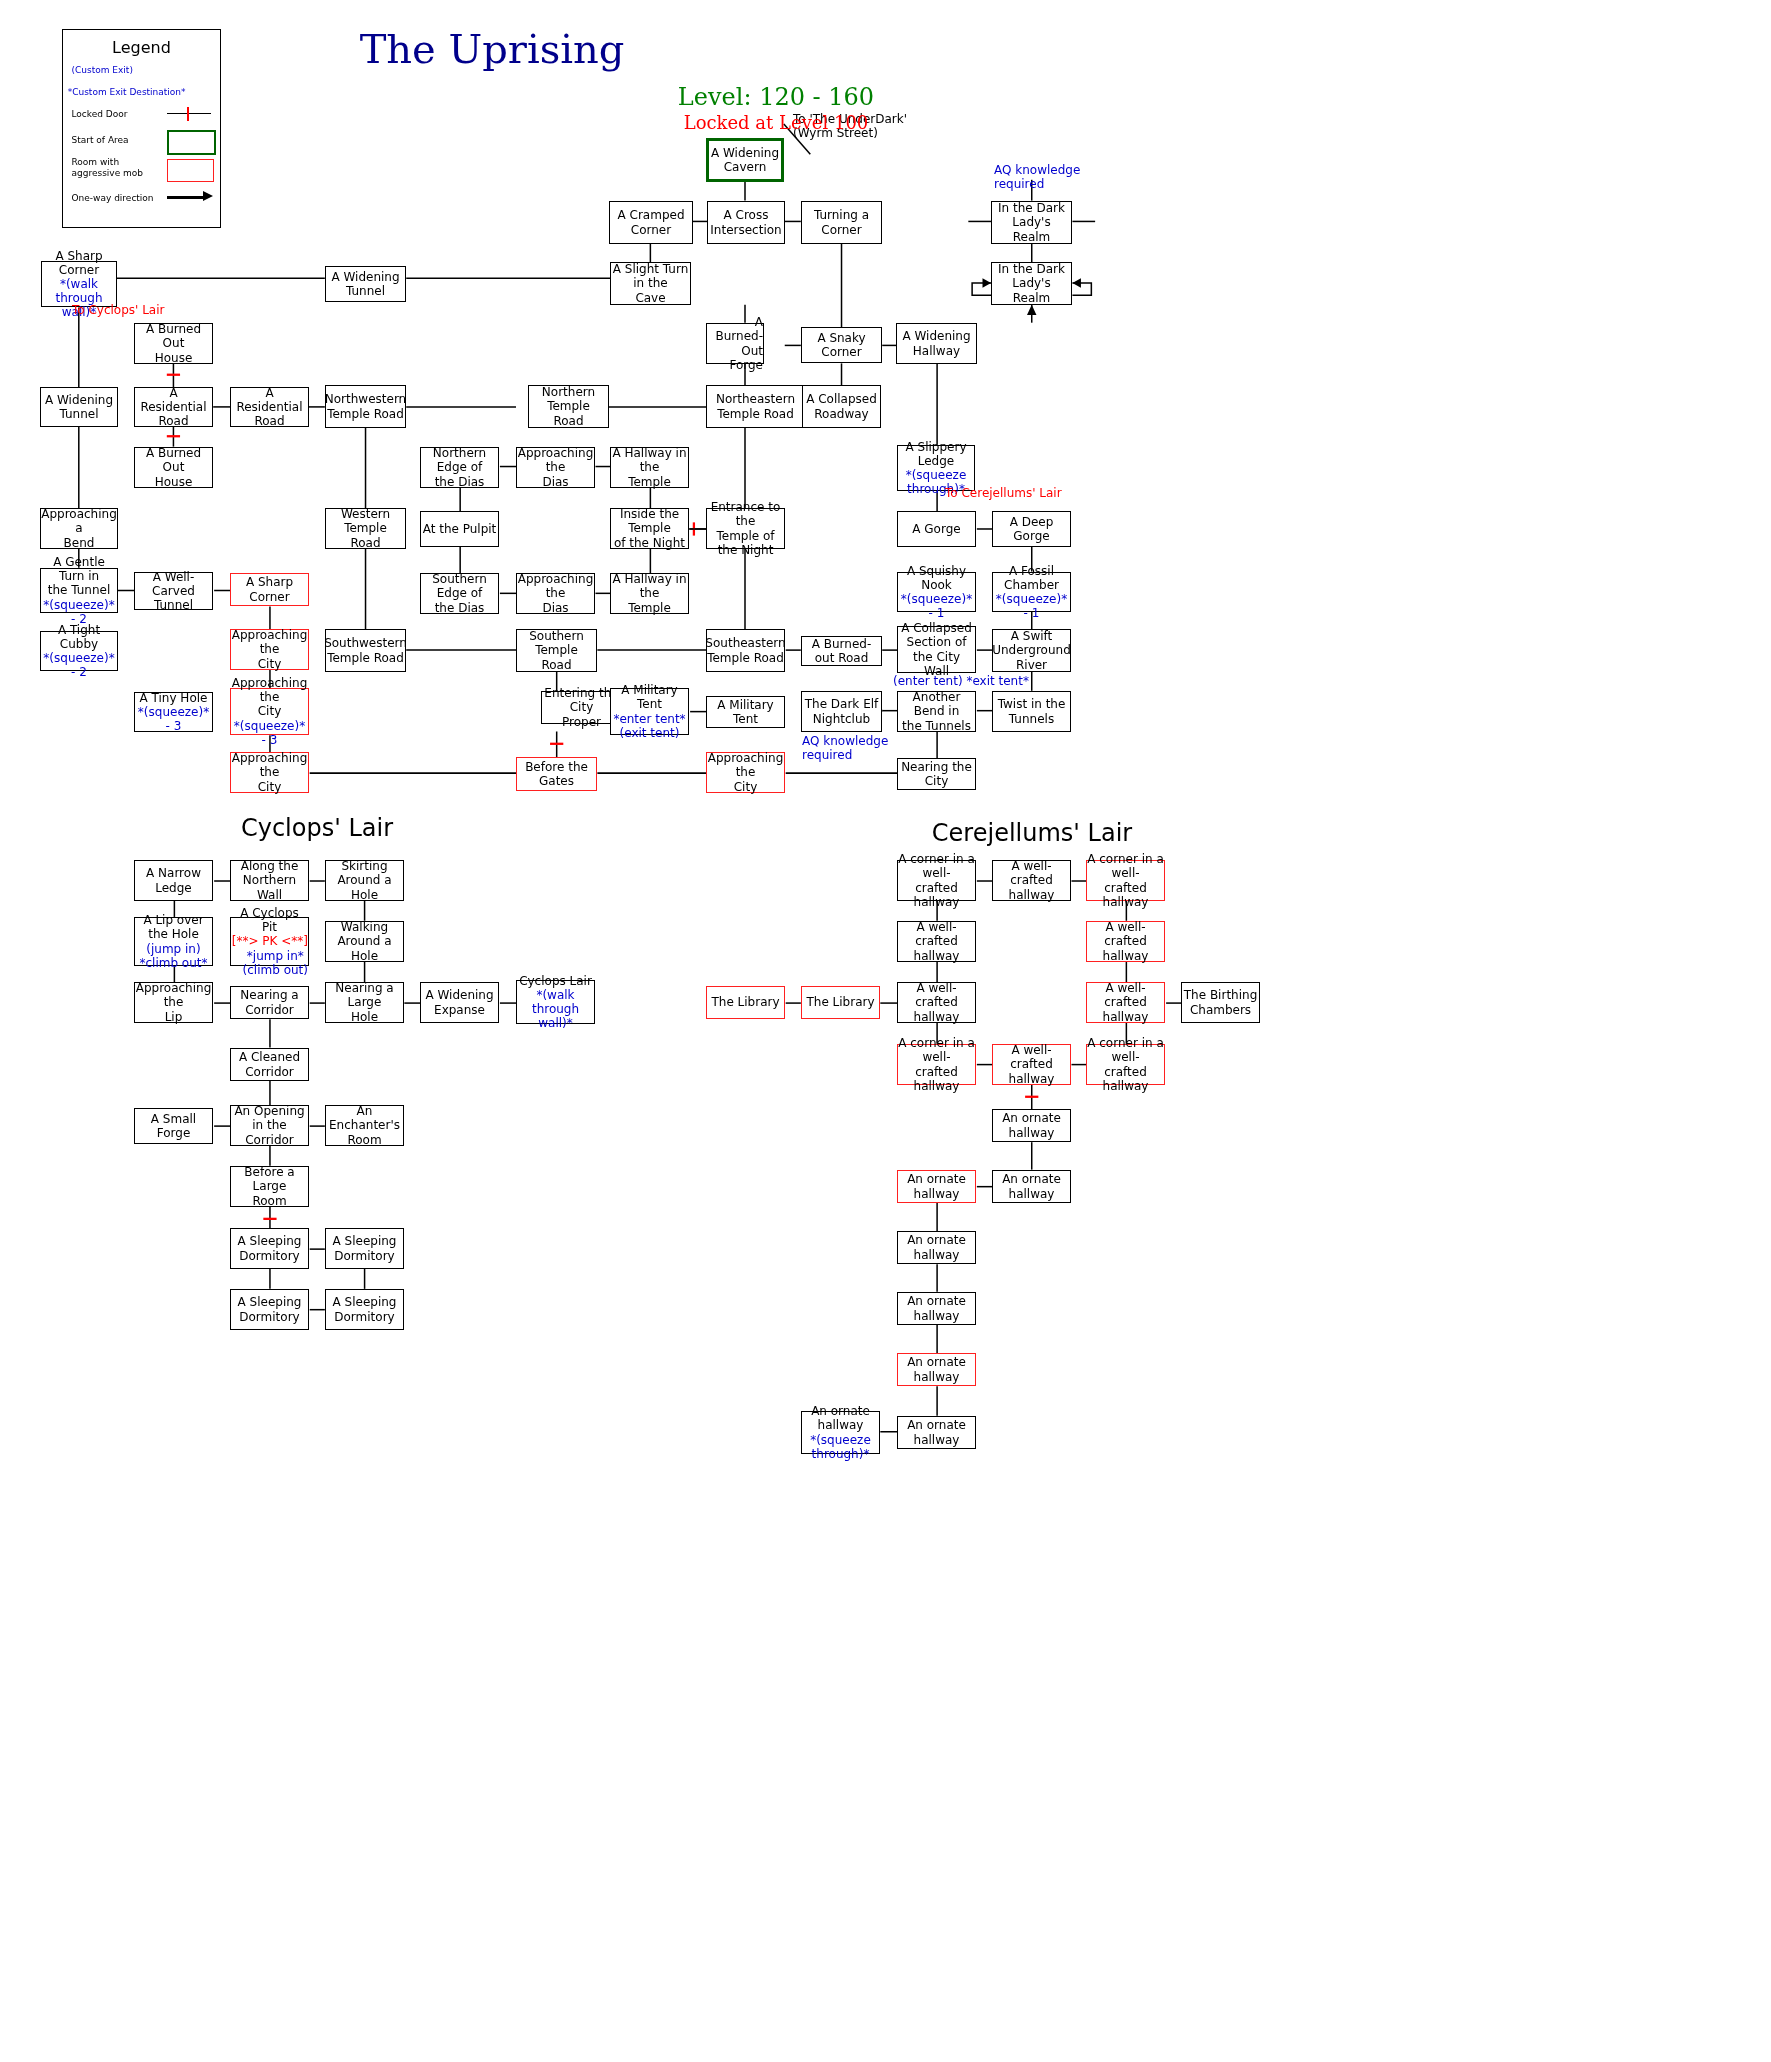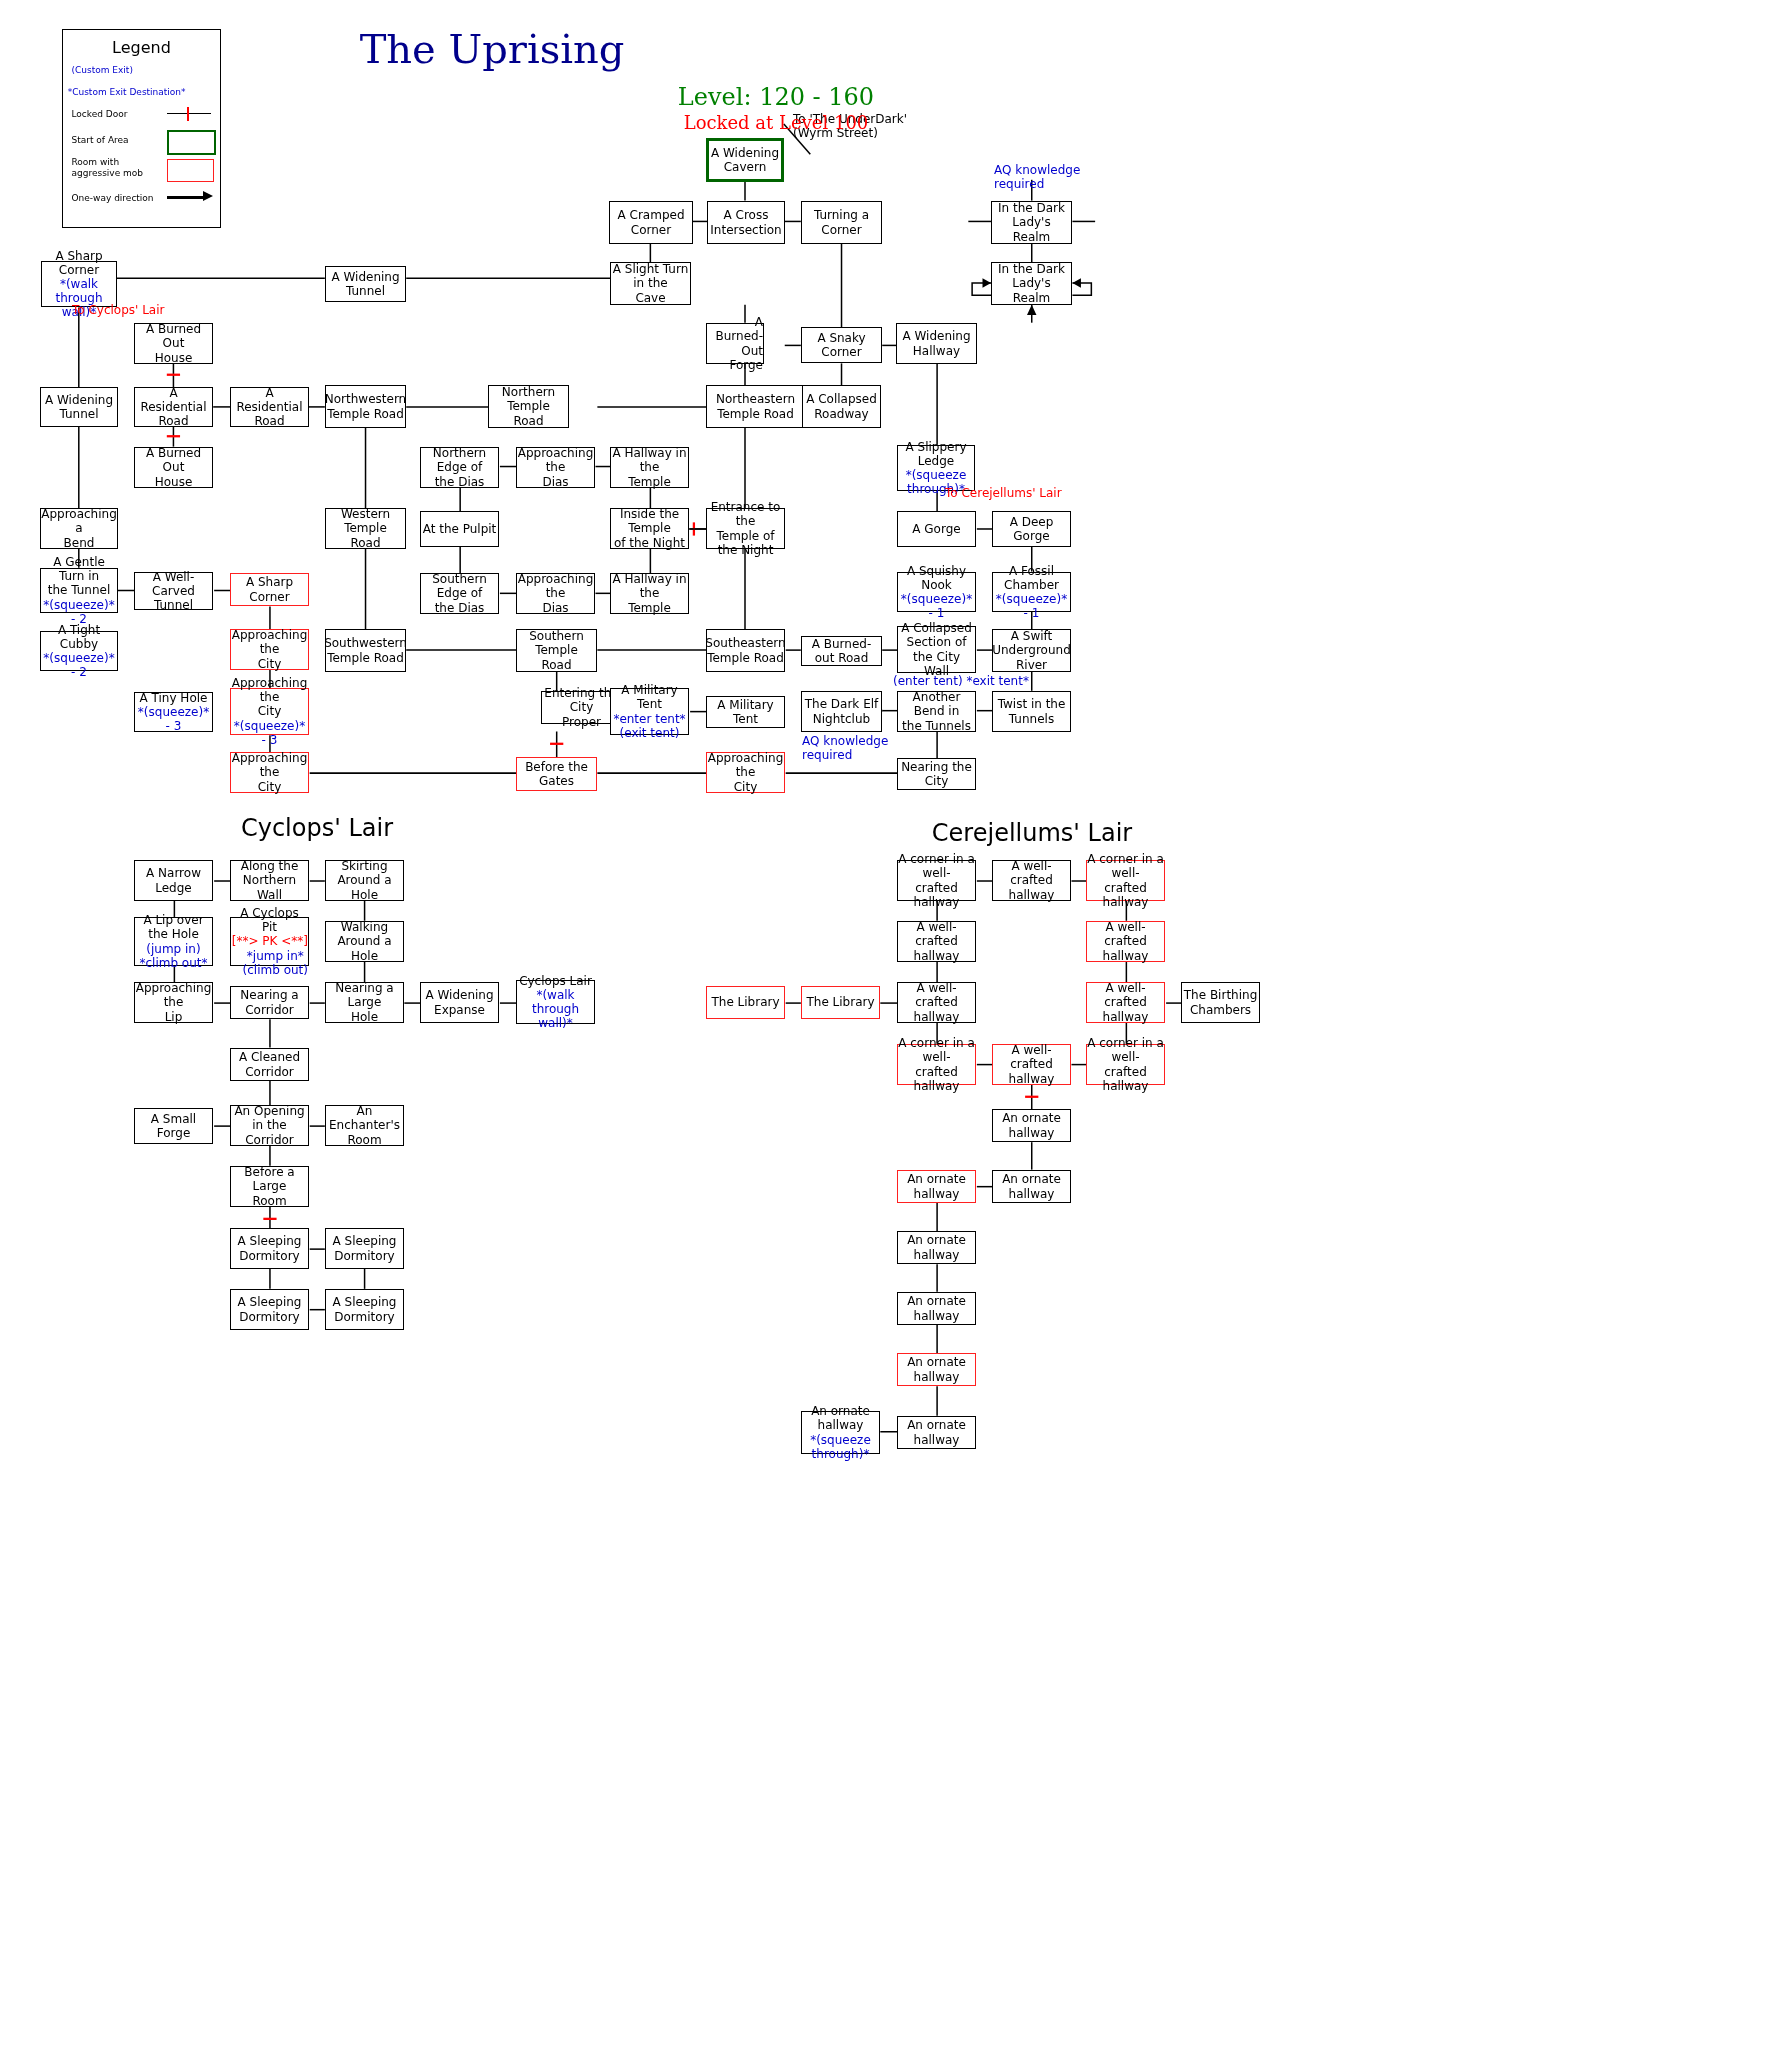--- a/index.html
+++ b/index.html
@@ -255,21 +255,21 @@
       </div>
       <div class="room" style="left: 134px; top: 387px; width: 79px; height: 40px;">
         <span class="ttl">A Residential Road</span>
       </div>
       <div class="room" style="left: 230px; top: 387px; width: 79px; height: 40px;">
         <span class="ttl">A Residential Road</span>
       </div>
       <div class="room" style="left: 325px; top: 385px; width: 81px; height: 43px;">
         <span class="ttl">Northwestern<br>Temple Road</span>
       </div>
-      <div class="room" style="left: 488px; top: 385px; width: 81px; height: 43px;">
+      <div class="room" style="left: 528px; top: 385px; width: 81px; height: 43px;">
         <span class="ttl">Northern Temple<br>Road</span>
       </div>
       <div class="room" style="left: 706px; top: 385px; width: 99px; height: 43px;">
         <span class="ttl">Northeastern<br>Temple Road</span>
       </div>
       <div class="room" style="left: 802px; top: 385px; width: 79px; height: 43px;">
         <span class="ttl">A Collapsed<br>Roadway</span>
       </div>
       <div class="room" style="left: 134px; top: 447px; width: 79px; height: 41px;">
         <span class="ttl">A Burned Out<br>House</span>

